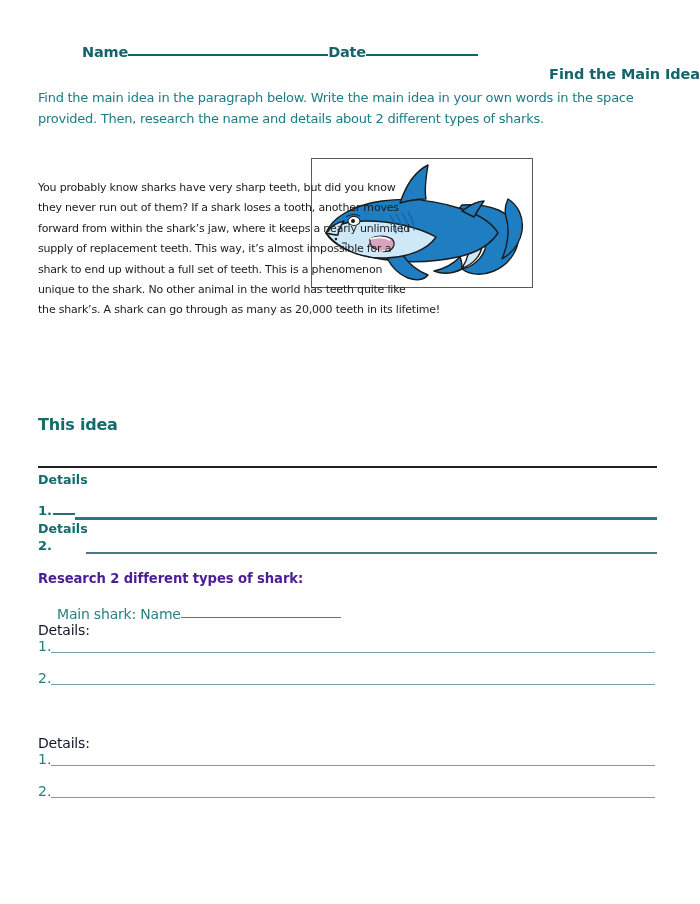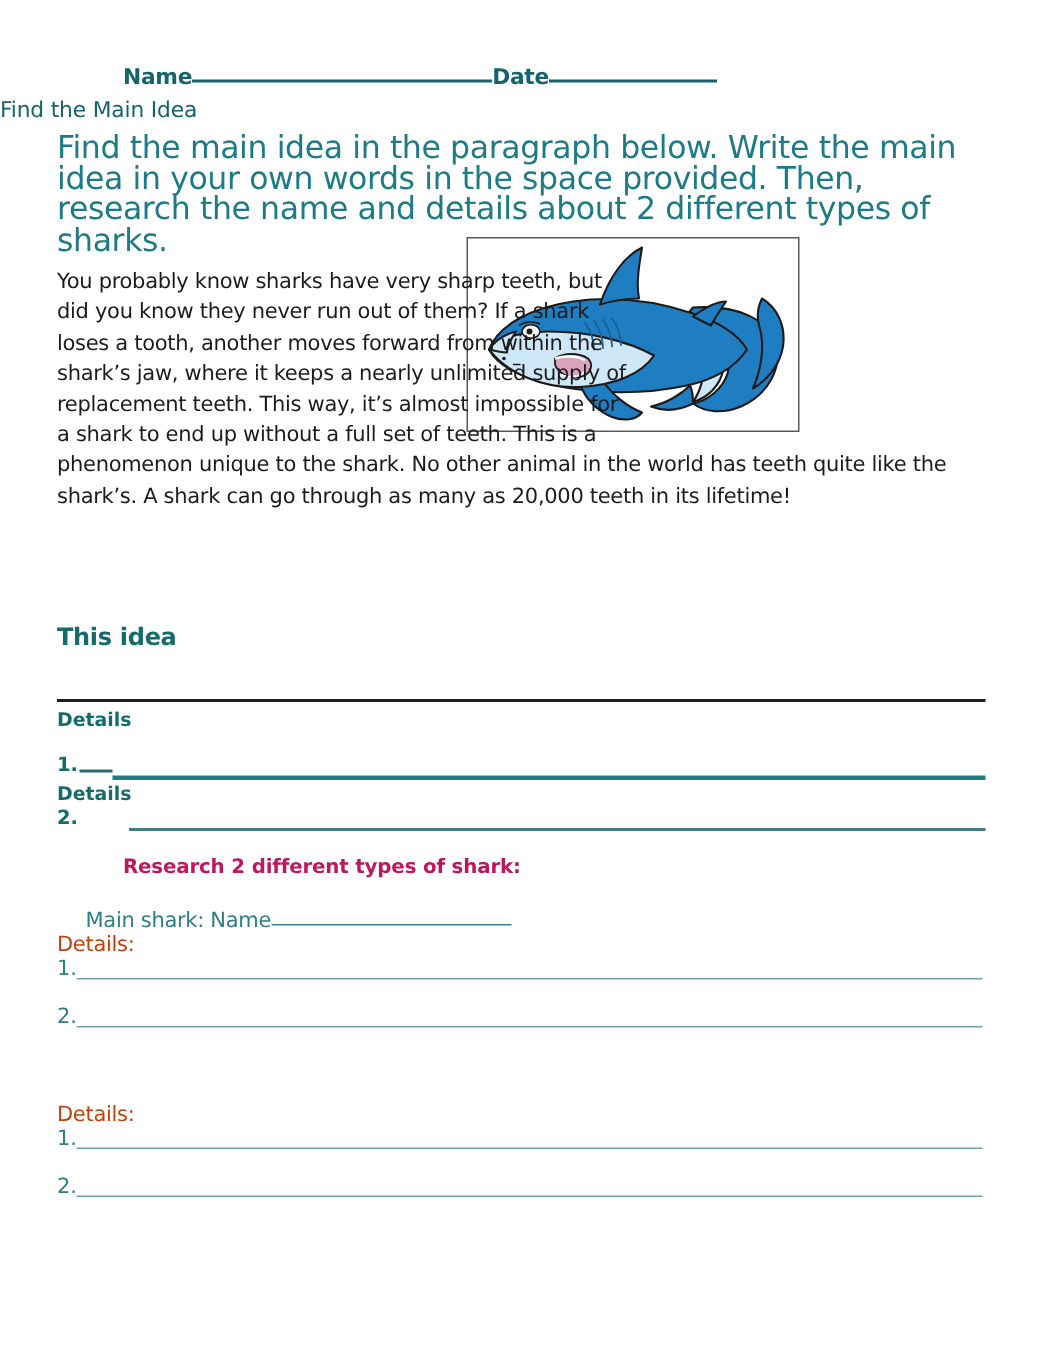--- a/index.html
+++ b/index.html
@@ -43,34 +43,34 @@
   }
   .fill-name { width: 200px; }
   .fill-date { width: 112px; }
 
   
   .sheet-title {
     position: absolute;
     left: 0;
     top: 66px;
     width: 700px;
-    text-align: left;
+    text-align: right;
     font-size: 14.5px;
-    font-weight: normal;
+    font-weight: bold;
     color: #15646b;
     letter-spacing: -0.1px;
   }
 
   
   .instructions {
     position: absolute;
     left: 38px;
     top: 88px;
     width: 628px;
-    font-size: 21px;
+    font-size: 13px;
     line-height: 20.5px;
     color: #1d7b85;
     letter-spacing: -0.25px;
   }
 
   
   .shark-box {
     position: absolute;
     left: 311px;
     top: 158px;
@@ -82,21 +82,21 @@
     overflow: hidden;
   }
   .shark-box svg { display: block; }
 
   
   .paragraph {
     position: absolute;
     left: 38px;
     top: 178px;
     width: 620px;
-    font-size: 14px;
+    font-size: 11px;
     line-height: 20.4px;
     color: #1b1b1b;
     letter-spacing: -0.2px;
   }
   .float-spacer {
     float: right;
     width: 240px;
     height: 118px;
   }
 
@@ -179,23 +179,22 @@
     border-top: 2px solid #3f7f84;
   }
 
   
   .research-heading {
     position: absolute;
     left: 38px;
     top: 571px;
     font-size: 13.2px;
     font-weight: bold;
-    color: #be185d;
+    color: #4c1d95;
     letter-spacing: -0.1px;
-    margin-left: 44px;
   }
 
   .shark-name-row {
     position: absolute;
     left: 57px;
     font-size: 14px;
     color: #2d7e86;
     white-space: nowrap;
     letter-spacing: -0.2px;
   }
@@ -205,21 +204,21 @@
     display: inline-block;
     width: 160px;
     border-bottom: 1px solid #3c858c;
     vertical-align: 1px;
   }
 
   .details-label {
     position: absolute;
     left: 38px;
     font-size: 14px;
-    color: #c2410c;
+    color: #0f172a;
     letter-spacing: -0.2px;
   }
   .details-label.first  { top: 622px; }
   .details-label.second { top: 735px; }
 
   .detail-num {
     position: absolute;
     left: 38px;
     font-size: 14px;
     color: #2d7e86;

